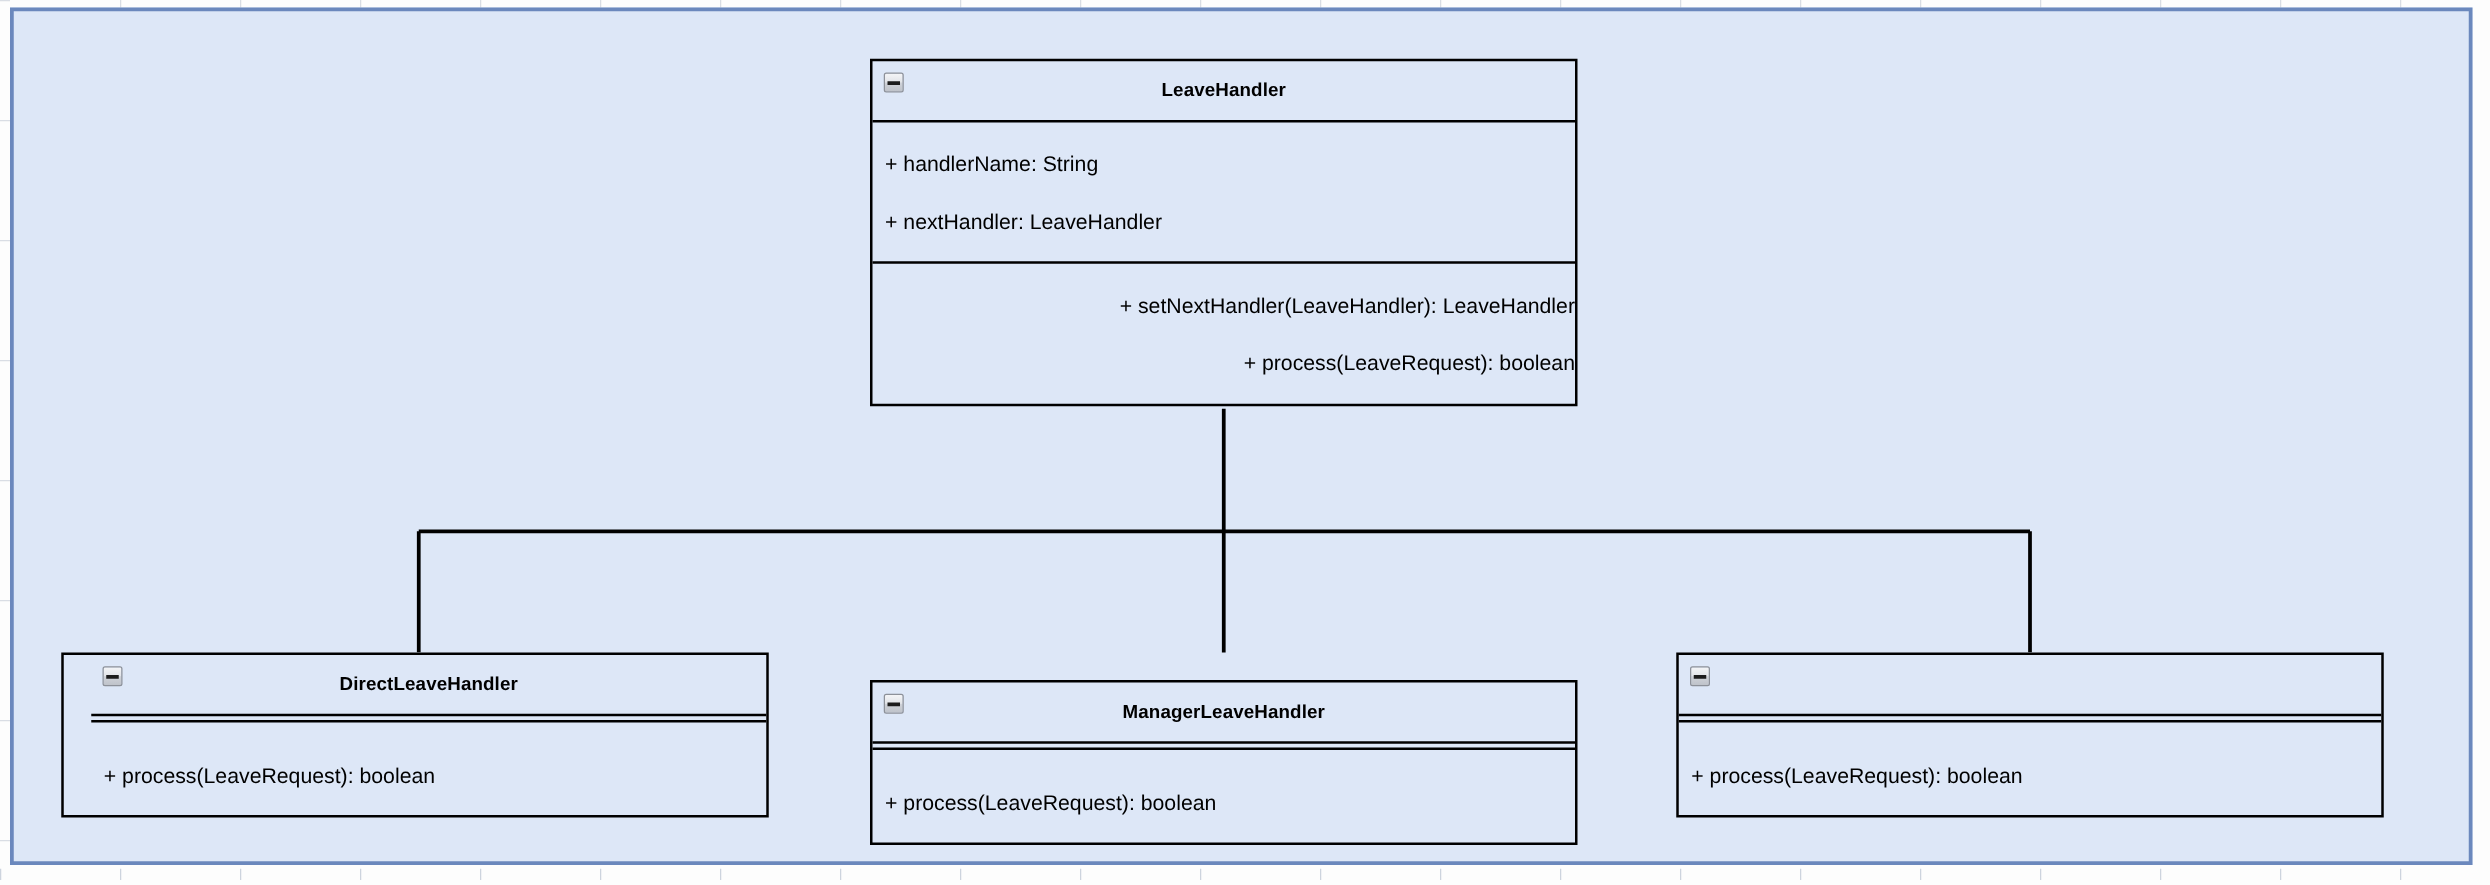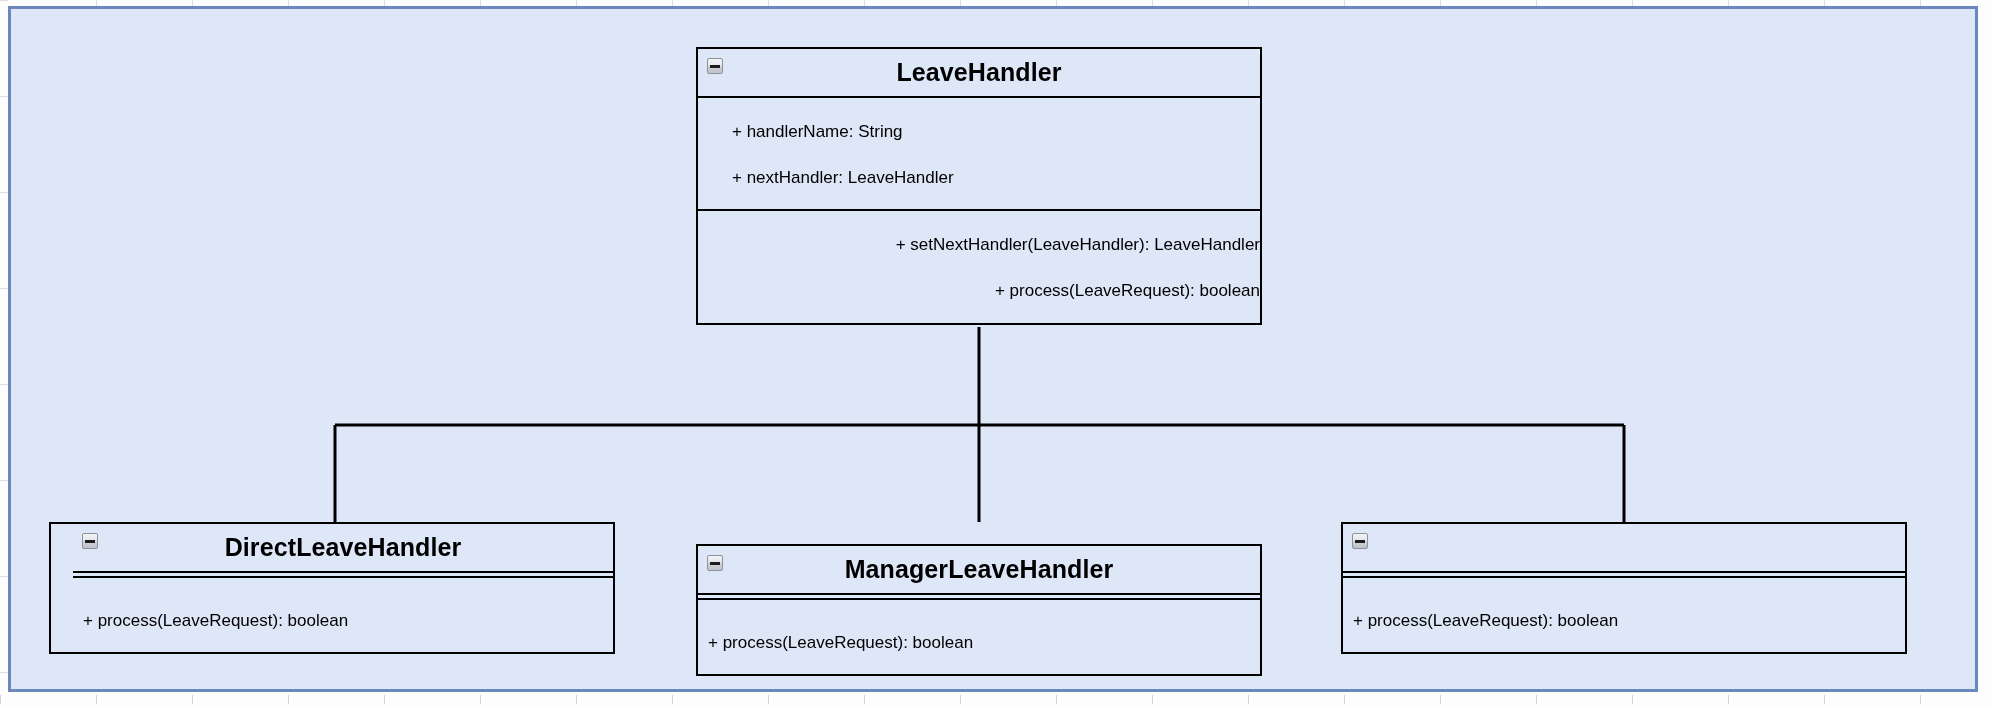--- a/index.html
+++ b/index.html
@@ -88,21 +88,21 @@
     position: relative;
     height: 49px;
     display: flex;
     align-items: center;
     justify-content: center;
     border-bottom: 2px solid #000000;
     box-sizing: border-box;
   }
 
   .class-title {
-    font-size: 25px;
+    font-size: 15px;
     font-weight: bold;
     color: #000000;
     letter-spacing: 0.1px;
     line-height: 1;
     text-align: center;
     padding: 0 30px;
   }
 
   
   .collapse-icon {
@@ -141,21 +141,21 @@
 
   .member {
     font-size: 17px;
     color: #000000;
     line-height: 1;
     padding-left: 10px;
     white-space: nowrap;
   }
 
   
-  .attrs-main .member  { padding-top: 25px; margin-left: 24px; }
+  .attrs-main .member  { padding-top: 25px; }
   .attrs-main .member + .member { padding-top: 29px; }
   .ops-main   .member  { padding-top: 25px; }
   .ops-main   .member + .member { padding-top: 29px; }
 
   .ops-sub .member { padding-top: 34px; }
 </style>
 </head>
 <body>
 
 <div id="stage">

